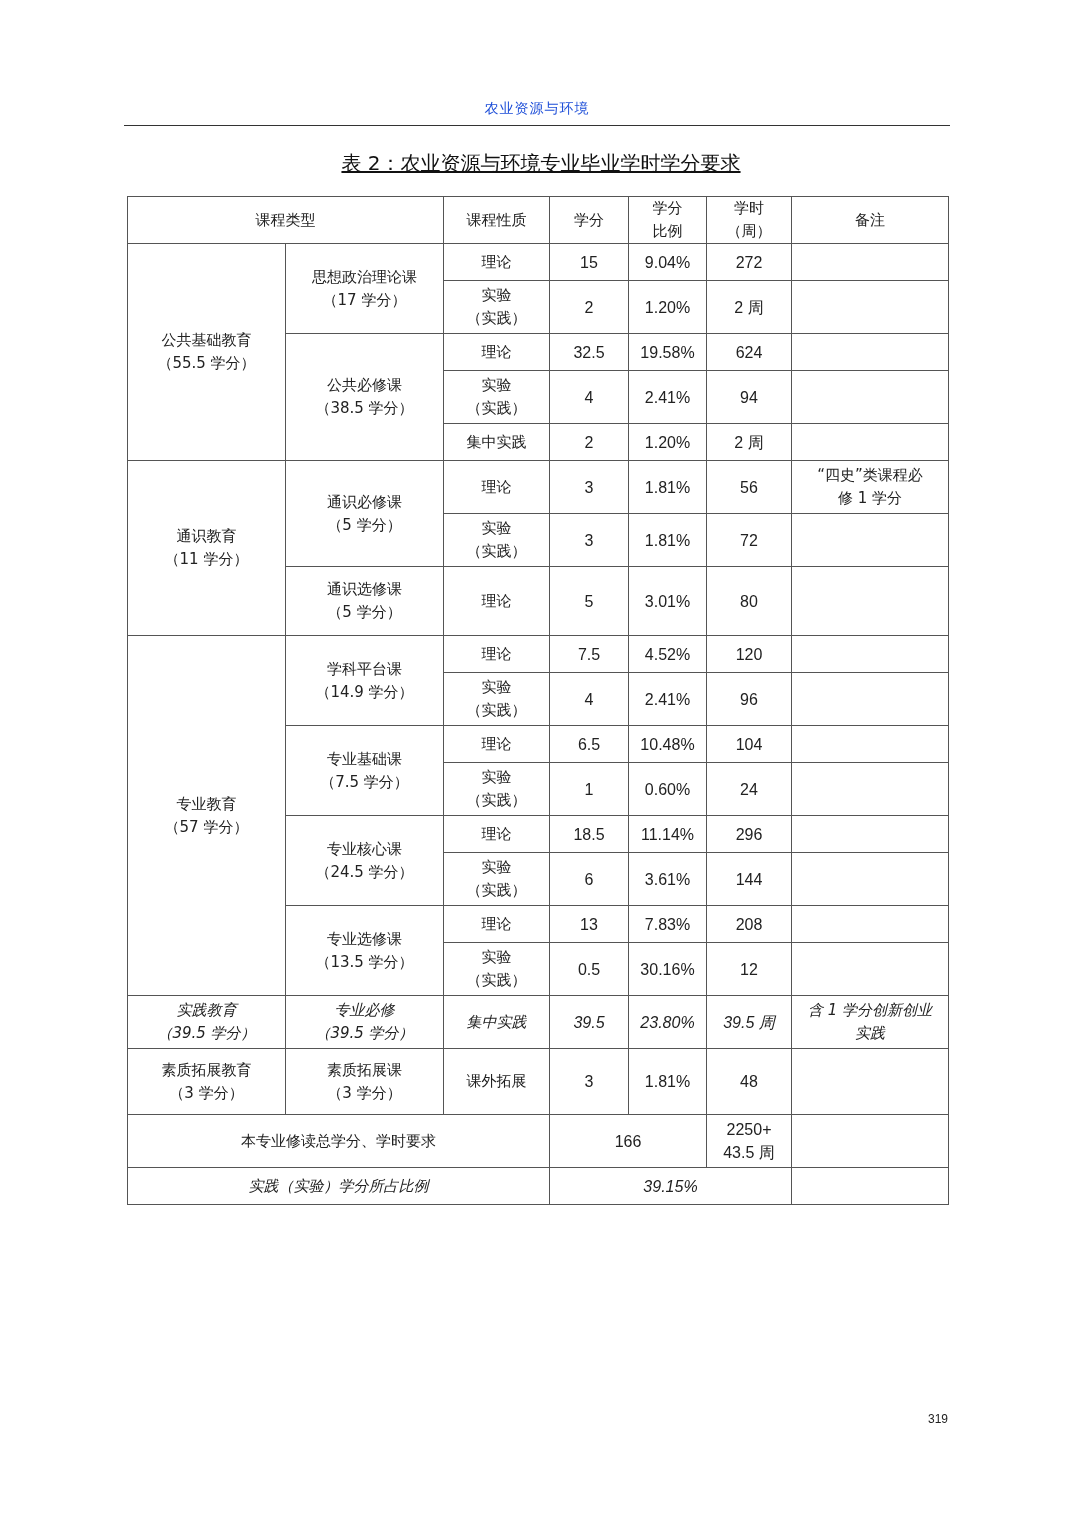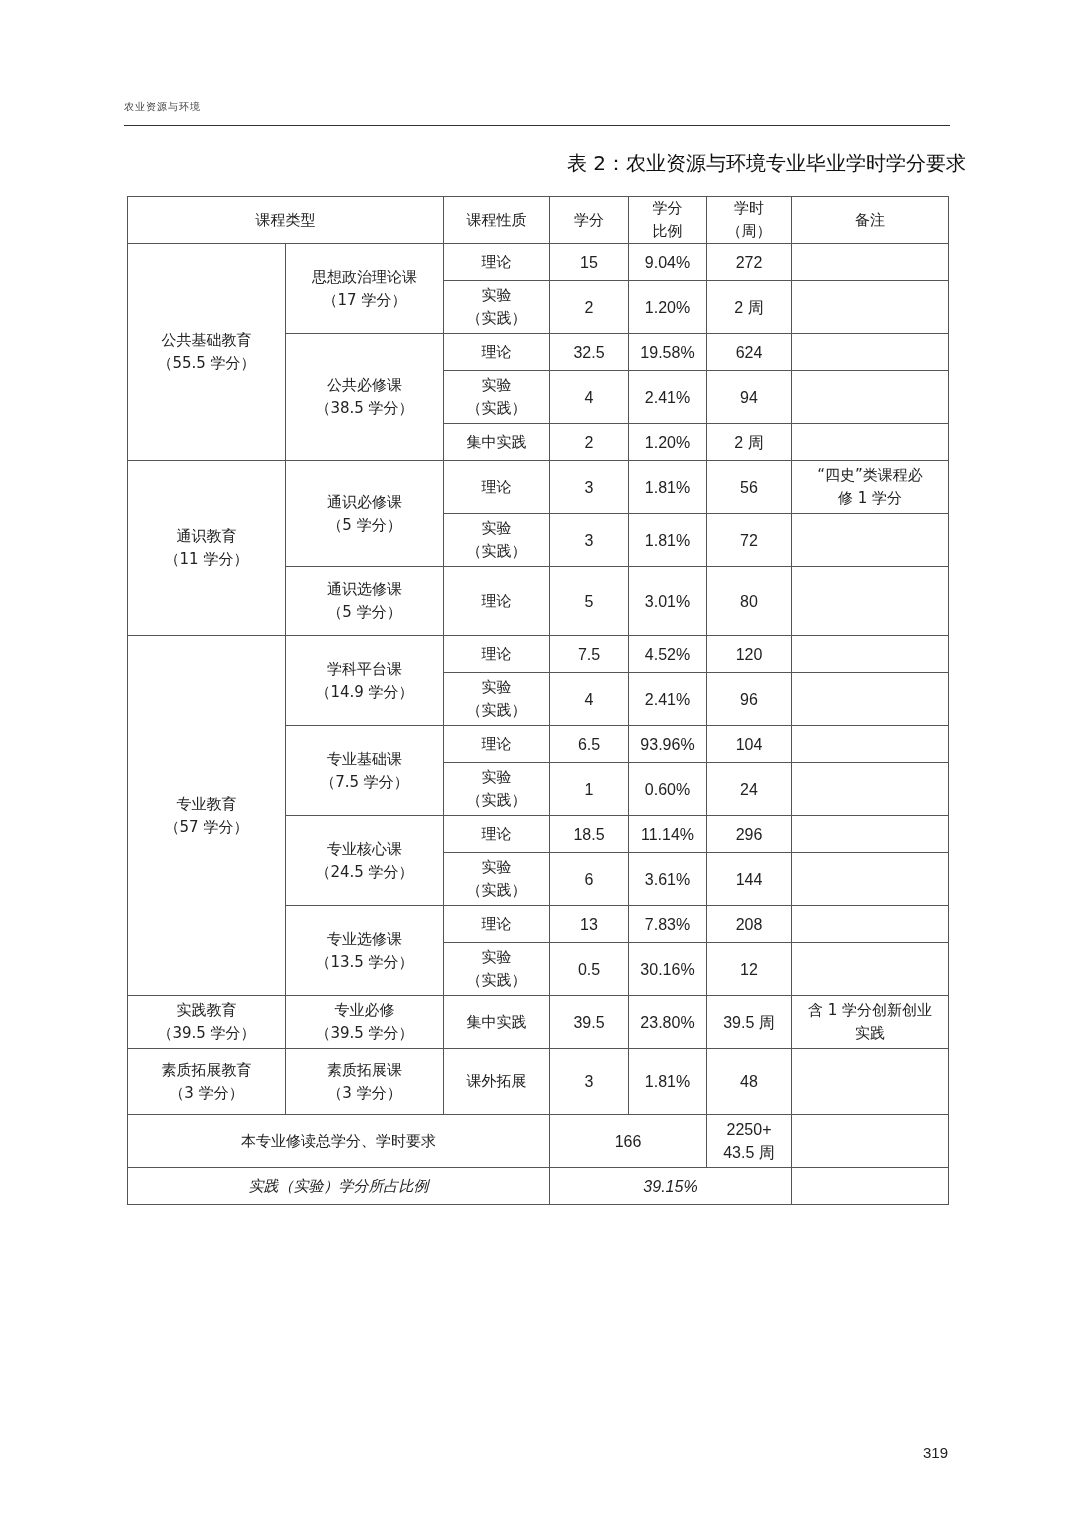--- a/index.html
+++ b/index.html
@@ -1,30 +1,30 @@
 <!DOCTYPE html>
 <html><head>
 <meta charset="utf-8">
 <style>
   html, body { margin:0; padding:0; background:#ffffff; }
   body { width:1074px; height:1520px; position:relative; overflow:hidden;
          font-family:"DejaVu Sans", "Liberation Sans", sans-serif; color:#111; }
-  .running-head { position:absolute; left:124px; top:100px; width:826px; text-align:left;
-         font-family:"DejaVu Serif", serif; font-size:10px; letter-spacing:1px; color:#404040; }
+  .running-head { position:absolute; left:124px; top:100px; width:826px; text-align:center;
+         font-family:"DejaVu Serif", serif; font-size:14px; letter-spacing:1px; color:#1d4ed8; }
   .head-rule { position:absolute; left:124px; top:125px; width:826px; height:0;
          border-top:1.5px solid #333; }
-  .title { position:absolute; left:140px; top:150px; width:826px; text-align:right;
-         font-size:20px; color:#111; }
+  .title { position:absolute; left:128px; top:150px; width:826px; text-align:center;
+         font-size:20px; color:#111;text-decoration:underline; }
   table.grid { position:absolute; left:127px; top:196px; border-collapse:collapse;
          table-layout:fixed; width:821px; font-size:15px; }
   table.grid td { border:1.5px solid #555; text-align:center; vertical-align:middle;
          padding:0 2px; line-height:23px; color:#222; }
   .num { font-family:"Liberation Sans", sans-serif; font-size:16px; }
-  .page-num { position:absolute; left:900px; top:1444px; width:48px; text-align:right;
-         font-family:"Liberation Sans", sans-serif; font-size:15px; color:#222; }
+  .page-num { position:absolute; left:900px; top:1412px; width:48px; text-align:right;
+         font-family:"Liberation Sans", sans-serif; font-size:12px; color:#222; }
   .ml { white-space:pre-line; }
 </style>
 </head>
 <body>
 
 <div class="running-head">农业资源与环境</div>
 <div class="head-rule"></div>
 <div class="title">表 2：农业资源与环境专业毕业学时学分要求</div>
 
 <table class="grid">
@@ -137,21 +137,21 @@
         <td class="num">4</td>
         <td class="num">2.41%</td>
         <td class="num">96</td>
         <td class="ml"></td>
       </tr>
       <tr style="height: 37px;">
         <td rowspan="2" class="ml">专业基础课
 （7.5 学分）</td>
         <td class="ml">理论</td>
         <td class="num">6.5</td>
-        <td class="num">93.96%</td>
+        <td class="num">10.48%</td>
         <td class="num">104</td>
         <td class="ml"></td>
       </tr>
       <tr style="height: 53px;">
         <td class="ml">实验
 （实践）</td>
         <td class="num">1</td>
         <td class="num">0.60%</td>
         <td class="num">24</td>
         <td class="ml"></td>
@@ -183,21 +183,21 @@
         <td class="ml"></td>
       </tr>
       <tr style="height: 53px;">
         <td class="ml">实验
 （实践）</td>
         <td class="num">0.5</td>
         <td class="num">30.16%</td>
         <td class="num">12</td>
         <td class="ml"></td>
       </tr>
-      <tr style="height: 53px;">
+      <tr style="height: 53px; font-style: italic;">
         <td rowspan="1" class="ml">实践教育
 （39.5 学分）</td>
         <td rowspan="1" class="ml">专业必修
 （39.5 学分）</td>
         <td class="ml">集中实践</td>
         <td class="num">39.5</td>
         <td class="num">23.80%</td>
         <td class="num">39.5 周</td>
         <td class="ml">含 1 学分创新创业
 实践</td>

